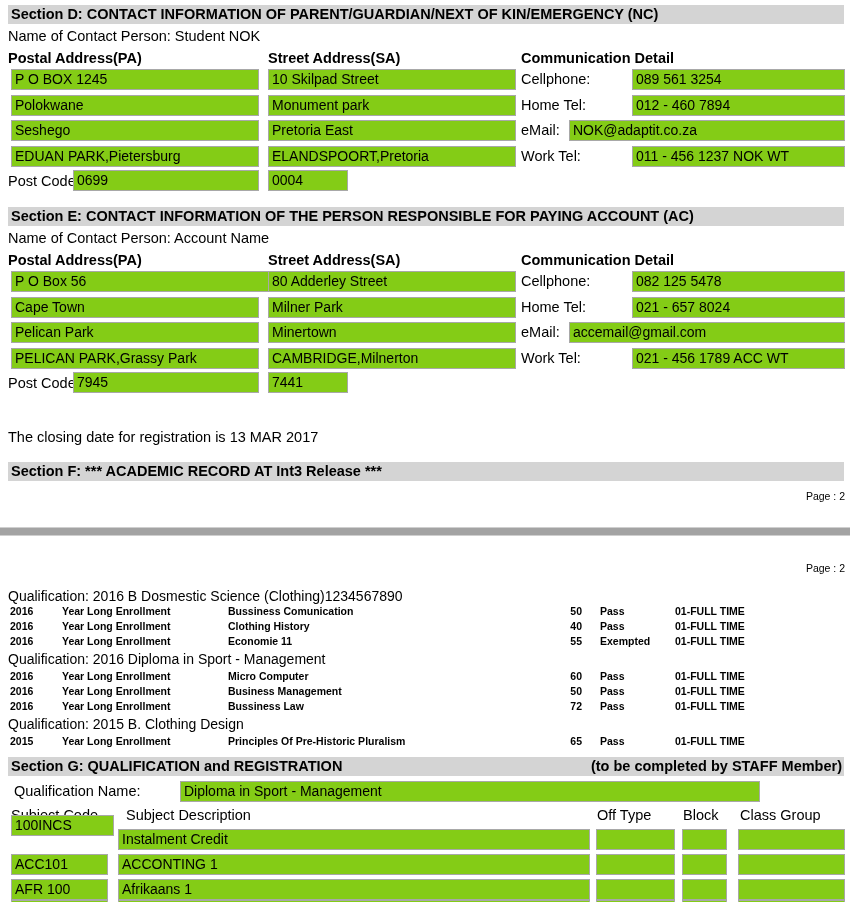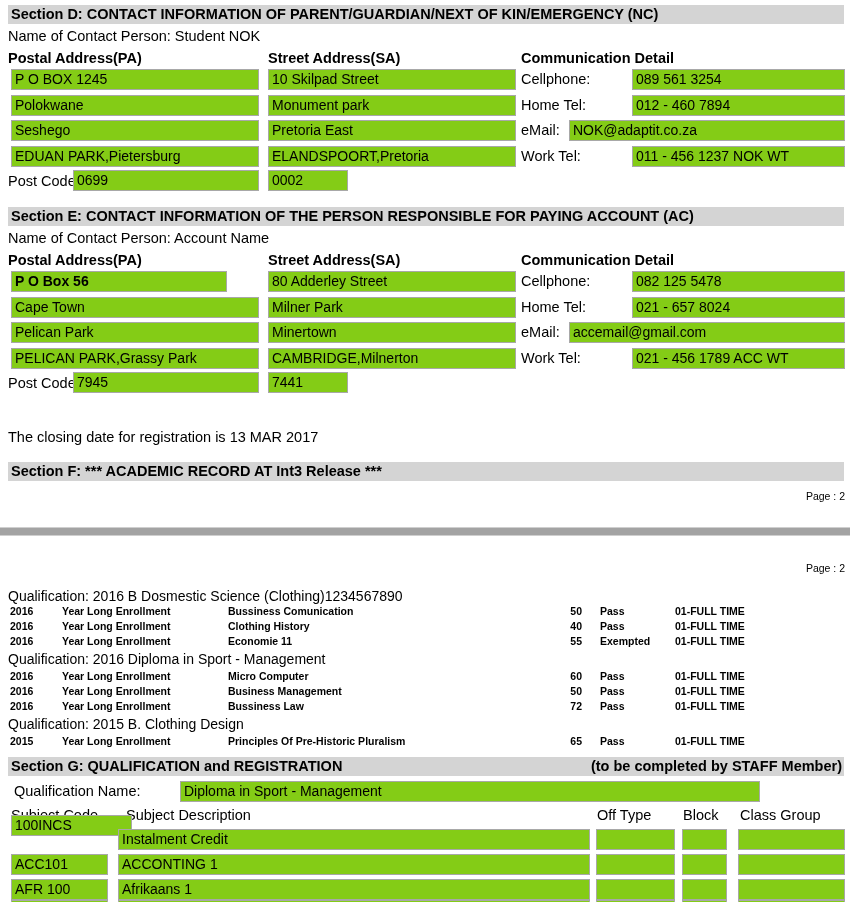--- a/index.html
+++ b/index.html
@@ -141,21 +141,21 @@
   <div class="fld" style="left:11px; top:120px; width:248px;">Seshego</div>
   <div class="fld" style="left:11px; top:146px; width:248px;">EDUAN PARK,Pietersburg</div>
 
   <div class="fld" style="left:268px; top:69px; width:248px;">10 Skilpad Street</div>
   <div class="fld" style="left:268px; top:95px; width:248px;">Monument park</div>
   <div class="fld" style="left:268px; top:120px; width:248px;">Pretoria East</div>
   <div class="fld" style="left:268px; top:146px; width:248px;">ELANDSPOORT,Pretoria</div>
 
   <div class="txt" style="left:8px; top:172px;">Post Code:</div>
   <div class="fld" style="left:73px; top:170px; width:186px;">0699</div>
-  <div class="fld" style="left:268px; top:170px; width:80px;">0002</div>
+  <div class="fld" style="left:268px; top:170px; width:80px;">0004</div>
 
   <div class="txt" style="left:521px; top:70px;">Cellphone:</div>
   <div class="fld" style="left:632px; top:69px; width:213px;">089 561 3254</div>
 
   <div class="txt" style="left:521px; top:96px;">Home Tel:</div>
   <div class="fld" style="left:632px; top:95px; width:213px;">012 - 460 7894</div>
 
   <div class="txt" style="left:521px; top:121px;">eMail:</div>
   <div class="fld" style="left:569px; top:120px; width:276px;">NOK@adaptit.co.za</div>
 
@@ -165,21 +165,21 @@
   <div class="section-bar" style="top:207px;">
     <span>Section E: CONTACT INFORMATION OF THE PERSON RESPONSIBLE FOR PAYING ACCOUNT (AC)</span>
   </div>
 
   <div class="txt" style="left:8px; top:229px;">Name of Contact Person: Account Name</div>
 
   <div class="txt b" style="left:8px; top:251px;">Postal Address(PA)</div>
   <div class="txt b" style="left:268px; top:251px;">Street Address(SA)</div>
   <div class="txt b" style="left:521px; top:251px;">Communication Detail</div>
 
-  <div class="fld" style="left:11px; top:271px; width:216px;font-weight:bold;">P O Box 56</div>
+  <div class="fld" style="left:11px; top:271px; width:295px;">P O Box 56</div>
   <div class="fld" style="left:11px; top:297px; width:248px;">Cape Town</div>
   <div class="fld" style="left:11px; top:322px; width:248px;">Pelican Park</div>
   <div class="fld" style="left:11px; top:348px; width:248px;">PELICAN PARK,Grassy Park</div>
 
   <div class="fld" style="left:268px; top:271px; width:248px;">80 Adderley Street</div>
   <div class="fld" style="left:268px; top:297px; width:248px;">Milner Park</div>
   <div class="fld" style="left:268px; top:322px; width:248px;">Minertown</div>
   <div class="fld" style="left:268px; top:348px; width:248px;">CAMBRIDGE,Milnerton</div>
 
   <div class="txt" style="left:8px; top:374px;">Post Code:</div>
@@ -282,21 +282,21 @@
 
   <div class="txt" style="left:14px; top:782px;">Qualification Name:</div>
   <div class="fld" style="left:180px; top:781px; width:580px;">Diploma in Sport - Management</div>
 
   <div class="tbl-head" style="left:11px; top:806px;">Subject Code</div>
   <div class="tbl-head" style="left:126px; top:806px;">Subject Description</div>
   <div class="tbl-head" style="left:597px; top:806px;">Off Type</div>
   <div class="tbl-head" style="left:683px; top:806px;">Block</div>
   <div class="tbl-head" style="left:740px; top:806px;">Class Group</div>
 
-  <div class="fld" style="left:11px;  top:815px; width:121px;">100INCS</div>
+  <div class="fld" style="left:11px;  top:815px; width:103px;">100INCS</div>
   <div class="fld" style="left:118px; top:829px; width:472px;">Instalment Credit</div>
   <div class="fld" style="left:596px; top:829px; width:79px;"></div>
   <div class="fld" style="left:682px; top:829px; width:45px;"></div>
   <div class="fld" style="left:738px; top:829px; width:107px;"></div>
 
   <div class="fld" style="left:11px;  top:854px; width:97px;">ACC101</div>
   <div class="fld" style="left:118px; top:854px; width:472px;">ACCONTING 1</div>
   <div class="fld" style="left:596px; top:854px; width:79px;"></div>
   <div class="fld" style="left:682px; top:854px; width:45px;"></div>
   <div class="fld" style="left:738px; top:854px; width:107px;"></div>

